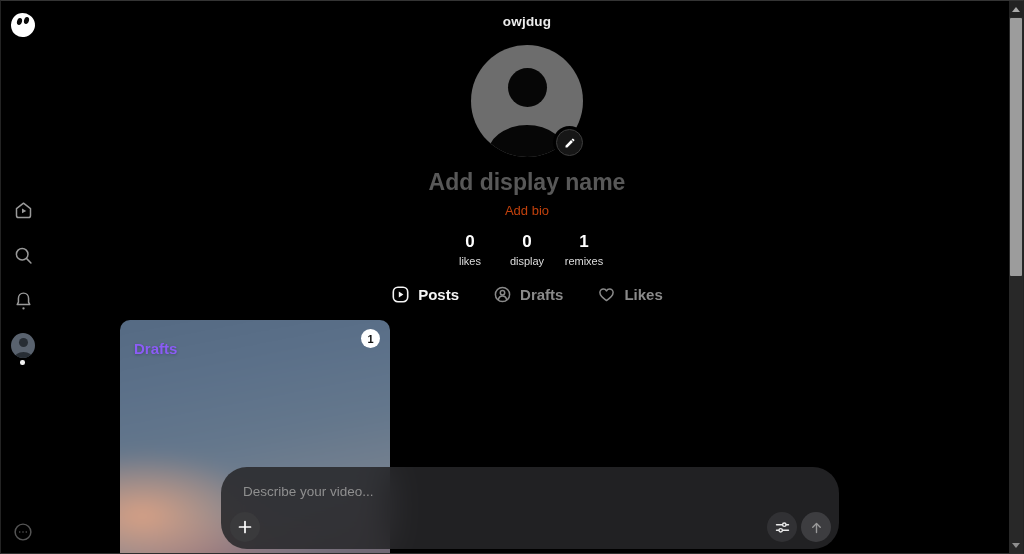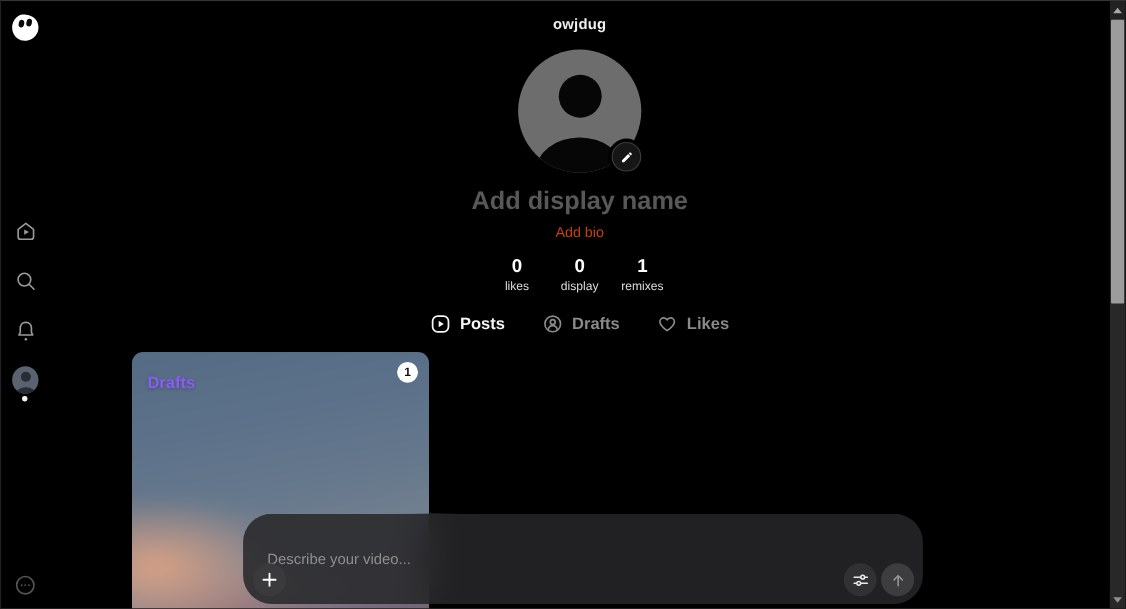--- a/index.html
+++ b/index.html
@@ -66,21 +66,21 @@
       radial-gradient(48% 28% at 38% 97%, rgba(150,110,115,0.75), rgba(150,110,115,0) 70%),
       radial-gradient(60% 40% at 90% 100%, rgba(104,94,106,0.8), rgba(104,94,106,0) 75%),
       linear-gradient(169deg, #536881 0%, #5b7089 28%, #64778c 50%, #74808f 68%, #87828e 82%, #6c6270 100%);
     filter:blur(9px);
   }
   .drafts-title { position:absolute; left:14px; top:0; font-size:15px; font-weight:700; color:#8b5cf6; text-shadow:0 1px 3px rgba(0,0,0,.25);margin-top:20px; }
   .drafts-badge { position:absolute; right:10px; top:9px; width:19px; height:19px; border-radius:50%; background:#fff; color:#111; font-size:11px; font-weight:700; display:flex; align-items:center; justify-content:center; }
 
   
   .composer { position:absolute; left:220px; top:466px; width:618px; height:82px; border-radius:26px; background:rgba(39,39,41,0.86); backdrop-filter:blur(18px); -webkit-backdrop-filter:blur(18px); }
-  .composer input { position:absolute; left:22px; top:14px; width:440px; height:20px; background:transparent; border:none; outline:none; color:#e8e8e8; font-size:13.5px; font-family:inherit;margin-top:17px; }
+  .composer input { position:absolute; left:22px; top:14px; width:440px; height:20px; background:transparent; border:none; outline:none; color:#e8e8e8; font-size:13.5px; font-family:inherit; }
   .composer input::placeholder { color:#8f8f8f; }
   .round-btn { position:absolute; bottom:7px; width:30px; height:30px; border-radius:50%; border:none; cursor:pointer; display:flex; align-items:center; justify-content:center; padding:0; }
   .plus-btn { left:9px; background:#3a3a3c; }
   .filters-btn { right:42px; background:#313134; }
   .send-btn { right:8px; background:#3d3d40; }
 
   
   .scrollbar { position:absolute; right:0; top:0; bottom:0; width:14px; background:#282828; }
   .sb-btn { position:absolute; left:0; width:14px; height:16px; background:#222; border:none; cursor:pointer; display:flex; align-items:center; justify-content:center; padding:0; }
   .sb-up { top:0; }

